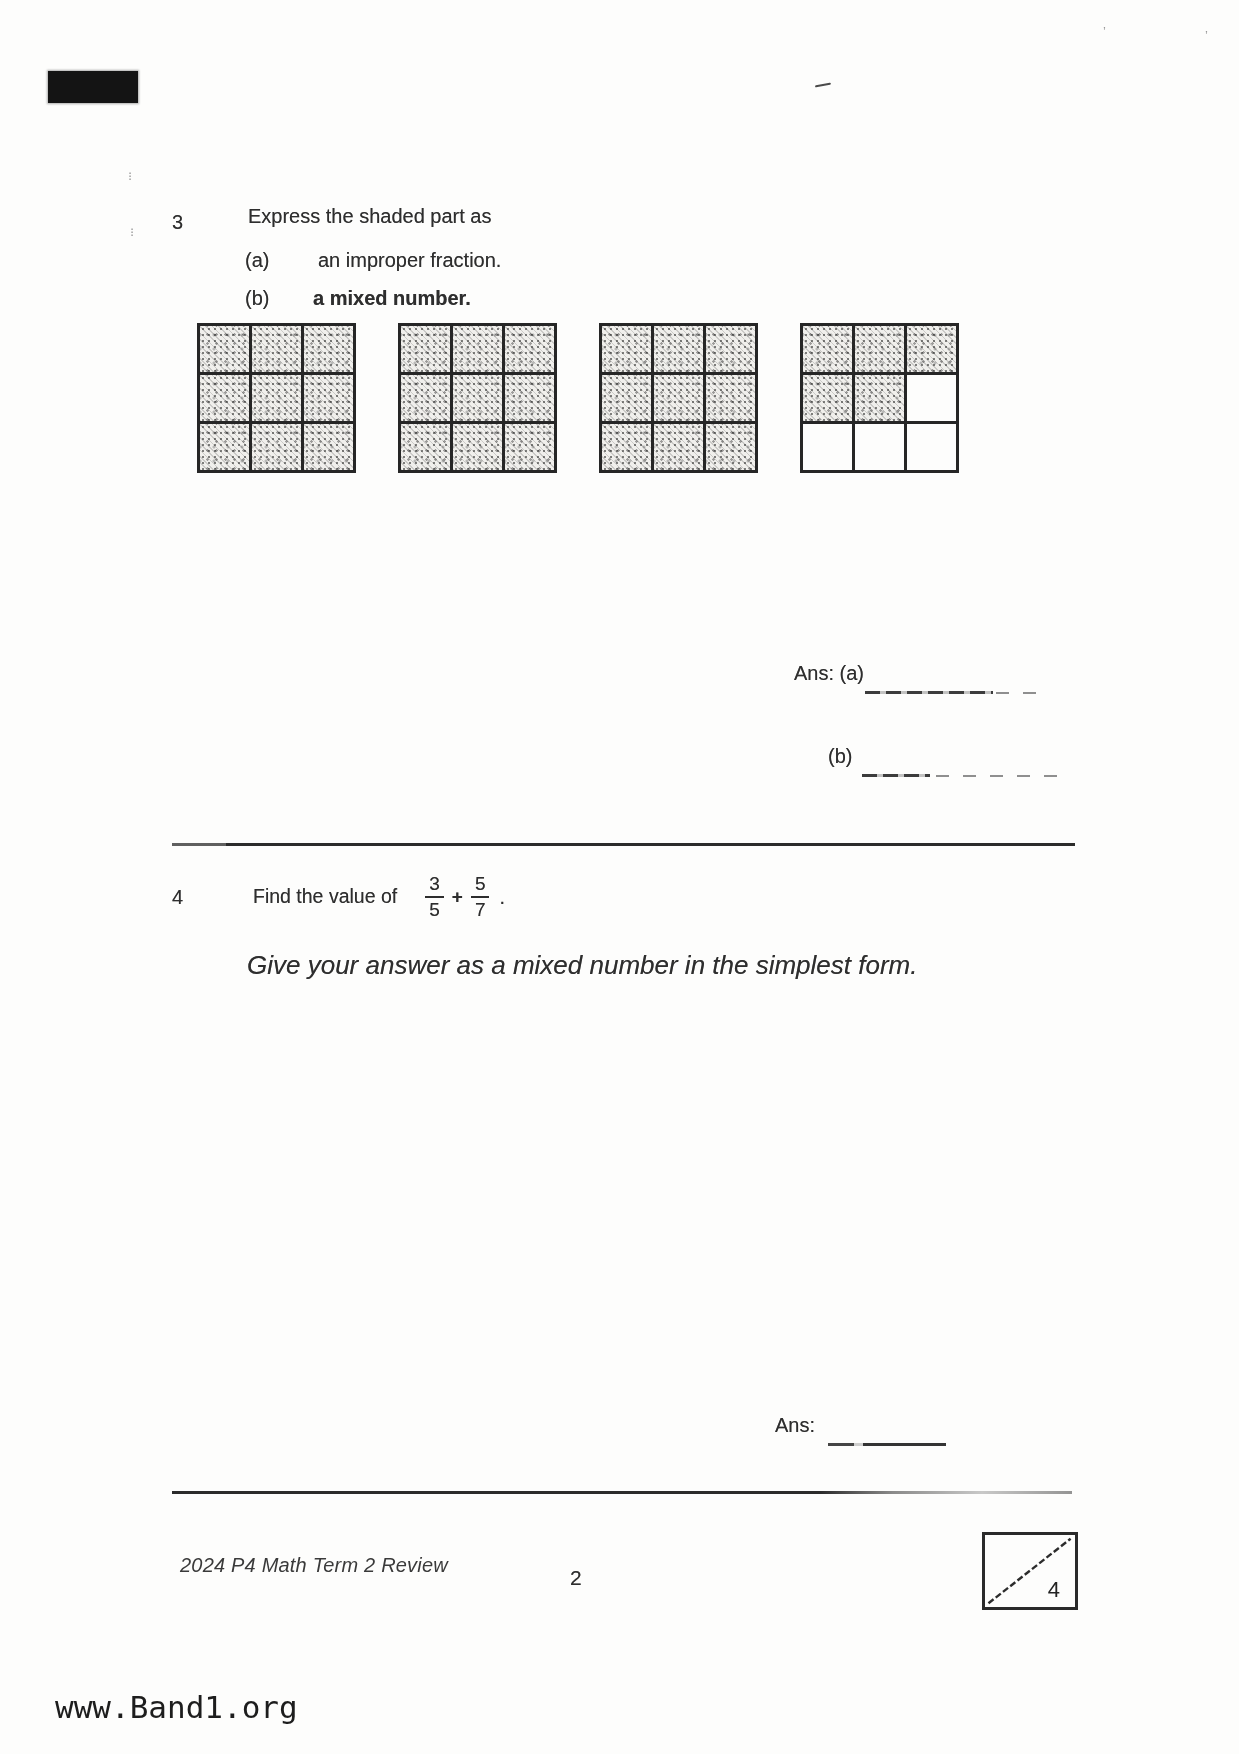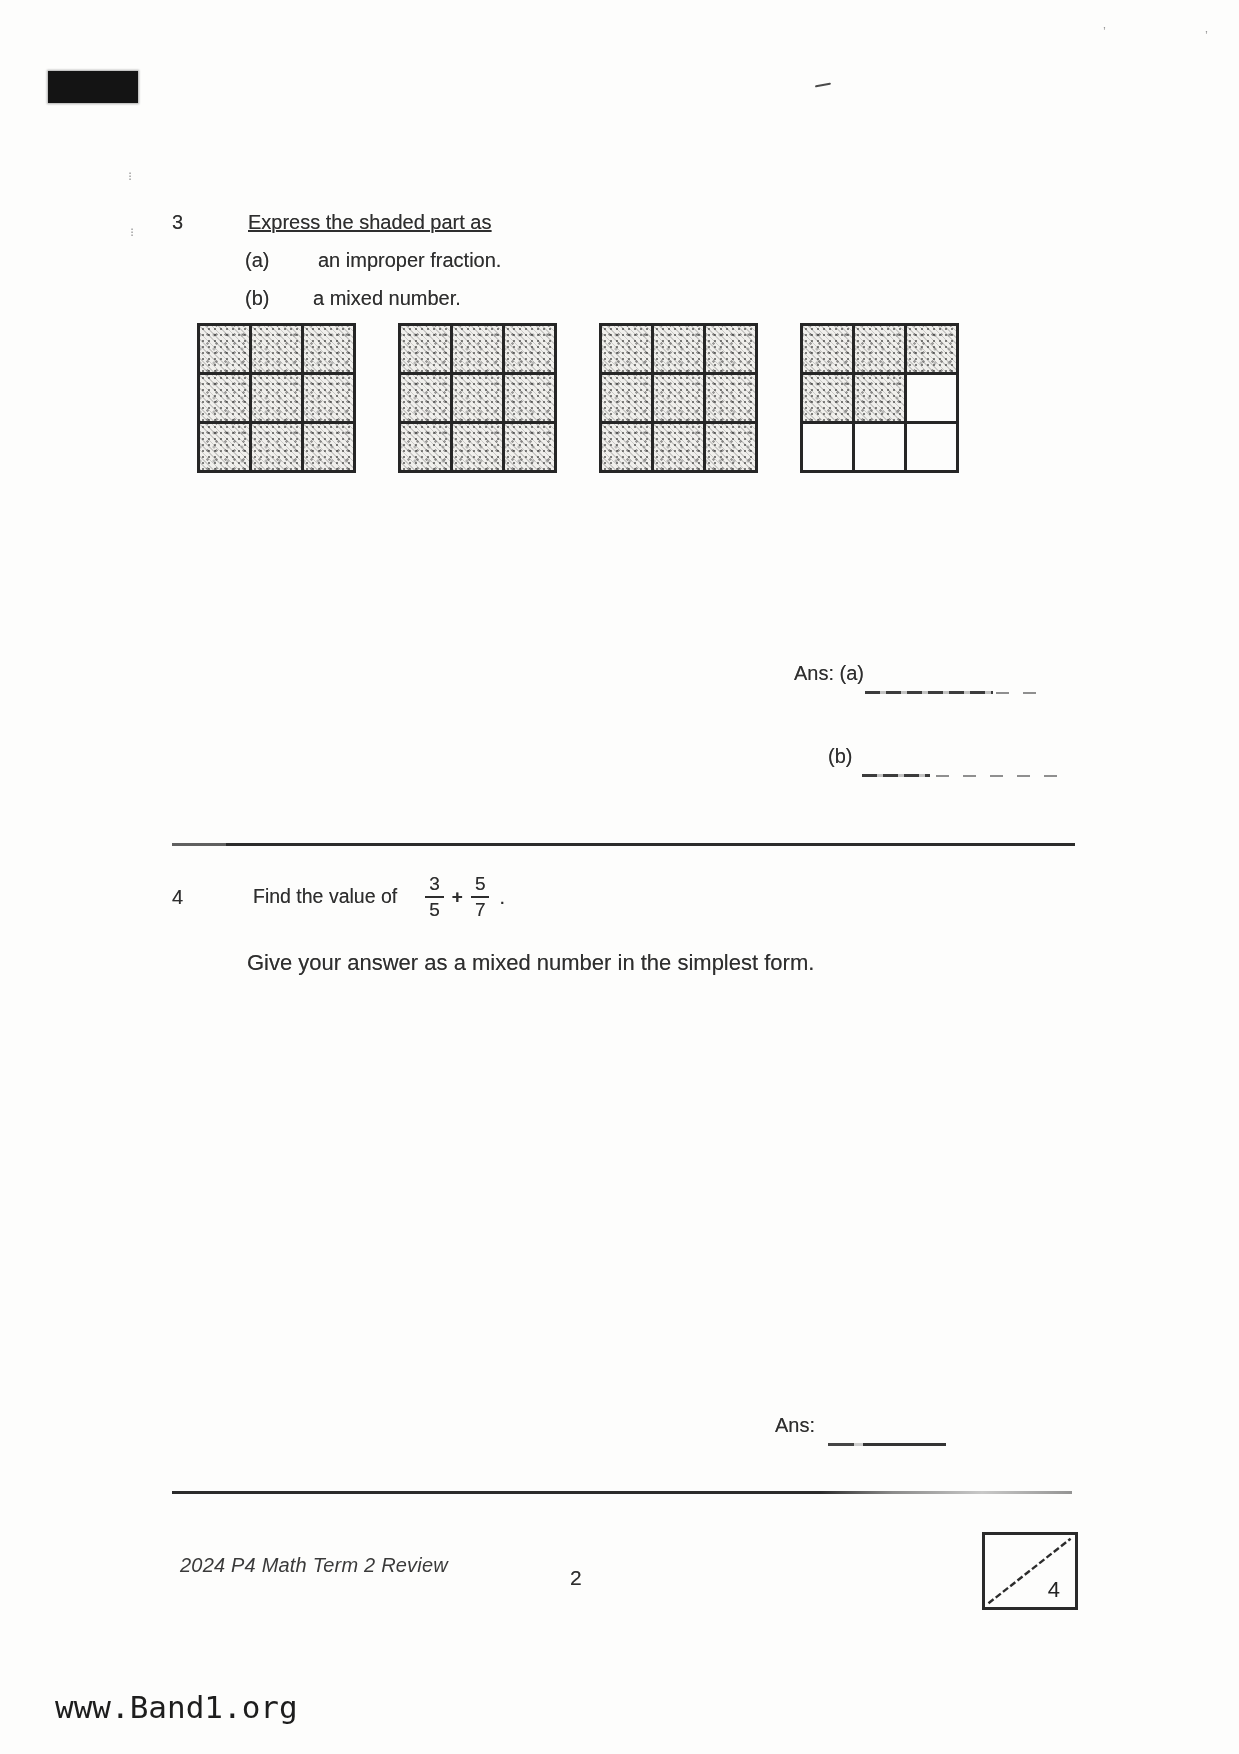--- a/index.html
+++ b/index.html
@@ -105,27 +105,27 @@
 <div class="page">
 
   <div class="abs redaction"></div>
   <div class="abs dashmark"></div>
   <div class="abs speck" style="left:1103px;top:24px;">’</div>
   <div class="abs speck" style="left:1205px;top:28px;">’</div>
   <div class="abs speck" style="left:128px;top:168px;">⁝</div>
   <div class="abs speck" style="left:130px;top:224px;">⁝</div>
 
   <div class="abs txt" style="left:172px;top:210px;">3</div>
-  <div class="abs txt" style="left:248px;top:210px;text-decoration:underline;">Express the shaded part as</div>
+  <div class="abs txt" style="left:248px;top:204px;">Express the shaded part as</div>
 
   <div class="abs txt" style="left:245px;top:248px;">(a)</div>
   <div class="abs txt" style="left:318px;top:248px;">an improper fraction.</div>
 
   <div class="abs txt" style="left:245px;top:286px;">(b)</div>
-  <div class="abs txt" style="left:313px;top:286px;">a mixed number.</div>
+  <div class="abs txt" style="left:313px;top:286px;font-weight:bold;">a mixed number.</div>
 
   <div class="abs grids-row">
       <div class="grid">
         <div class="cell shaded"></div>
         <div class="cell shaded"></div>
         <div class="cell shaded"></div>
         <div class="cell shaded"></div>
         <div class="cell shaded"></div>
         <div class="cell shaded"></div>
         <div class="cell shaded"></div>
@@ -185,21 +185,21 @@
         <span class="den">5</span>
       </span>
     <span class="op txt">+</span>
     <span class="frac">
         <span class="num">5</span>
         <span class="den">7</span>
       </span>
     <span class="period txt">.</span>
   </div>
 
-  <div class="abs txt" style="left:247px;top:950px;font-size:22px;">Give your answer as a mixed number in the simplest form.</div>
+  <div class="abs txt" style="left:247px;top:950px;font-size:26px;font-style:italic;">Give your answer as a mixed number in the simplest form.</div>
 
   <div class="abs txt" style="left:775px;top:1413px;text-align:center;">Ans:</div>
   <div class="abs u-solid" style="left:828px;top:1443px;width:118px;"></div>
 
   <div class="abs divider2"></div>
 
   <div class="abs footer-title" style="left:180px;top:1554px;">2024 P4 Math Term 2 Review</div>
   <div class="abs page-num txt" style="left:570px;top:1565px;">2</div>
 
   <div class="abs score-box">

